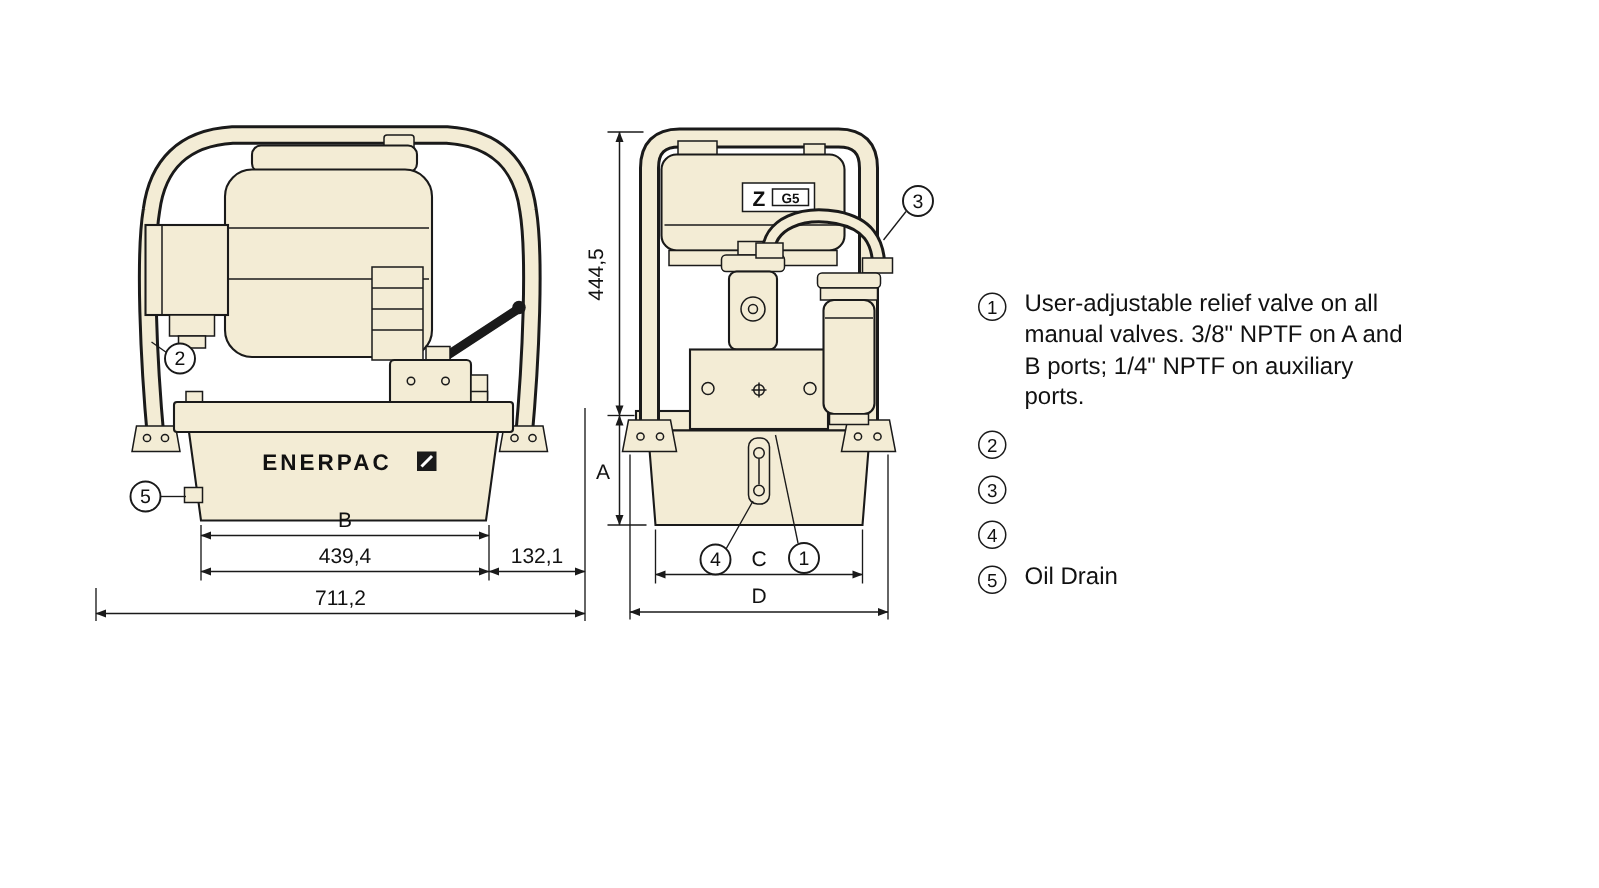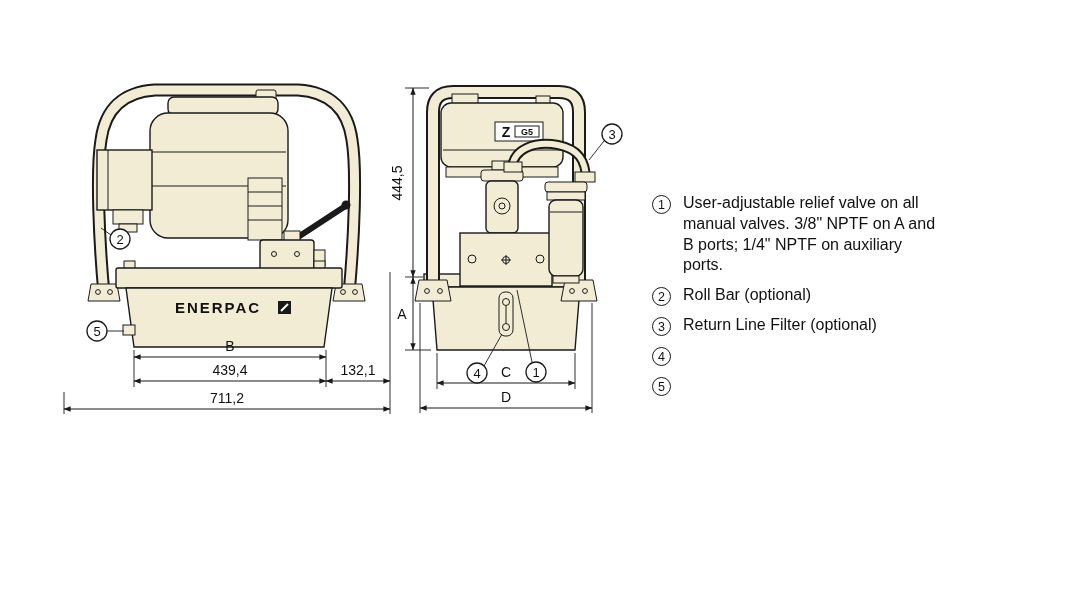--- a/index.html
+++ b/index.html
@@ -238,27 +238,26 @@
     </g>
   </svg>
 
   <div class="legend">
     <div class="legend-row">
       <span class="lnum">1</span>
       <span class="ltext">User-adjustable relief valve on all manual valves. 3/8" NPTF on A and B ports; 1/4" NPTF on auxiliary ports.</span>
     </div>
     <div class="legend-row">
       <span class="lnum">2</span>
-      <span class="ltext">Roll Bar (optional)</span>
     </div>
     <div class="legend-row">
       <span class="lnum">3</span>
-      <span class="ltext">Return Line Filter (optional)</span>
     </div>
     <div class="legend-row">
       <span class="lnum">4</span>
     </div>
     <div class="legend-row">
       <span class="lnum">5</span>
+      <span class="ltext">Oil Drain</span>
     </div>
   </div>
 
 </div>
 
 </body></html>

